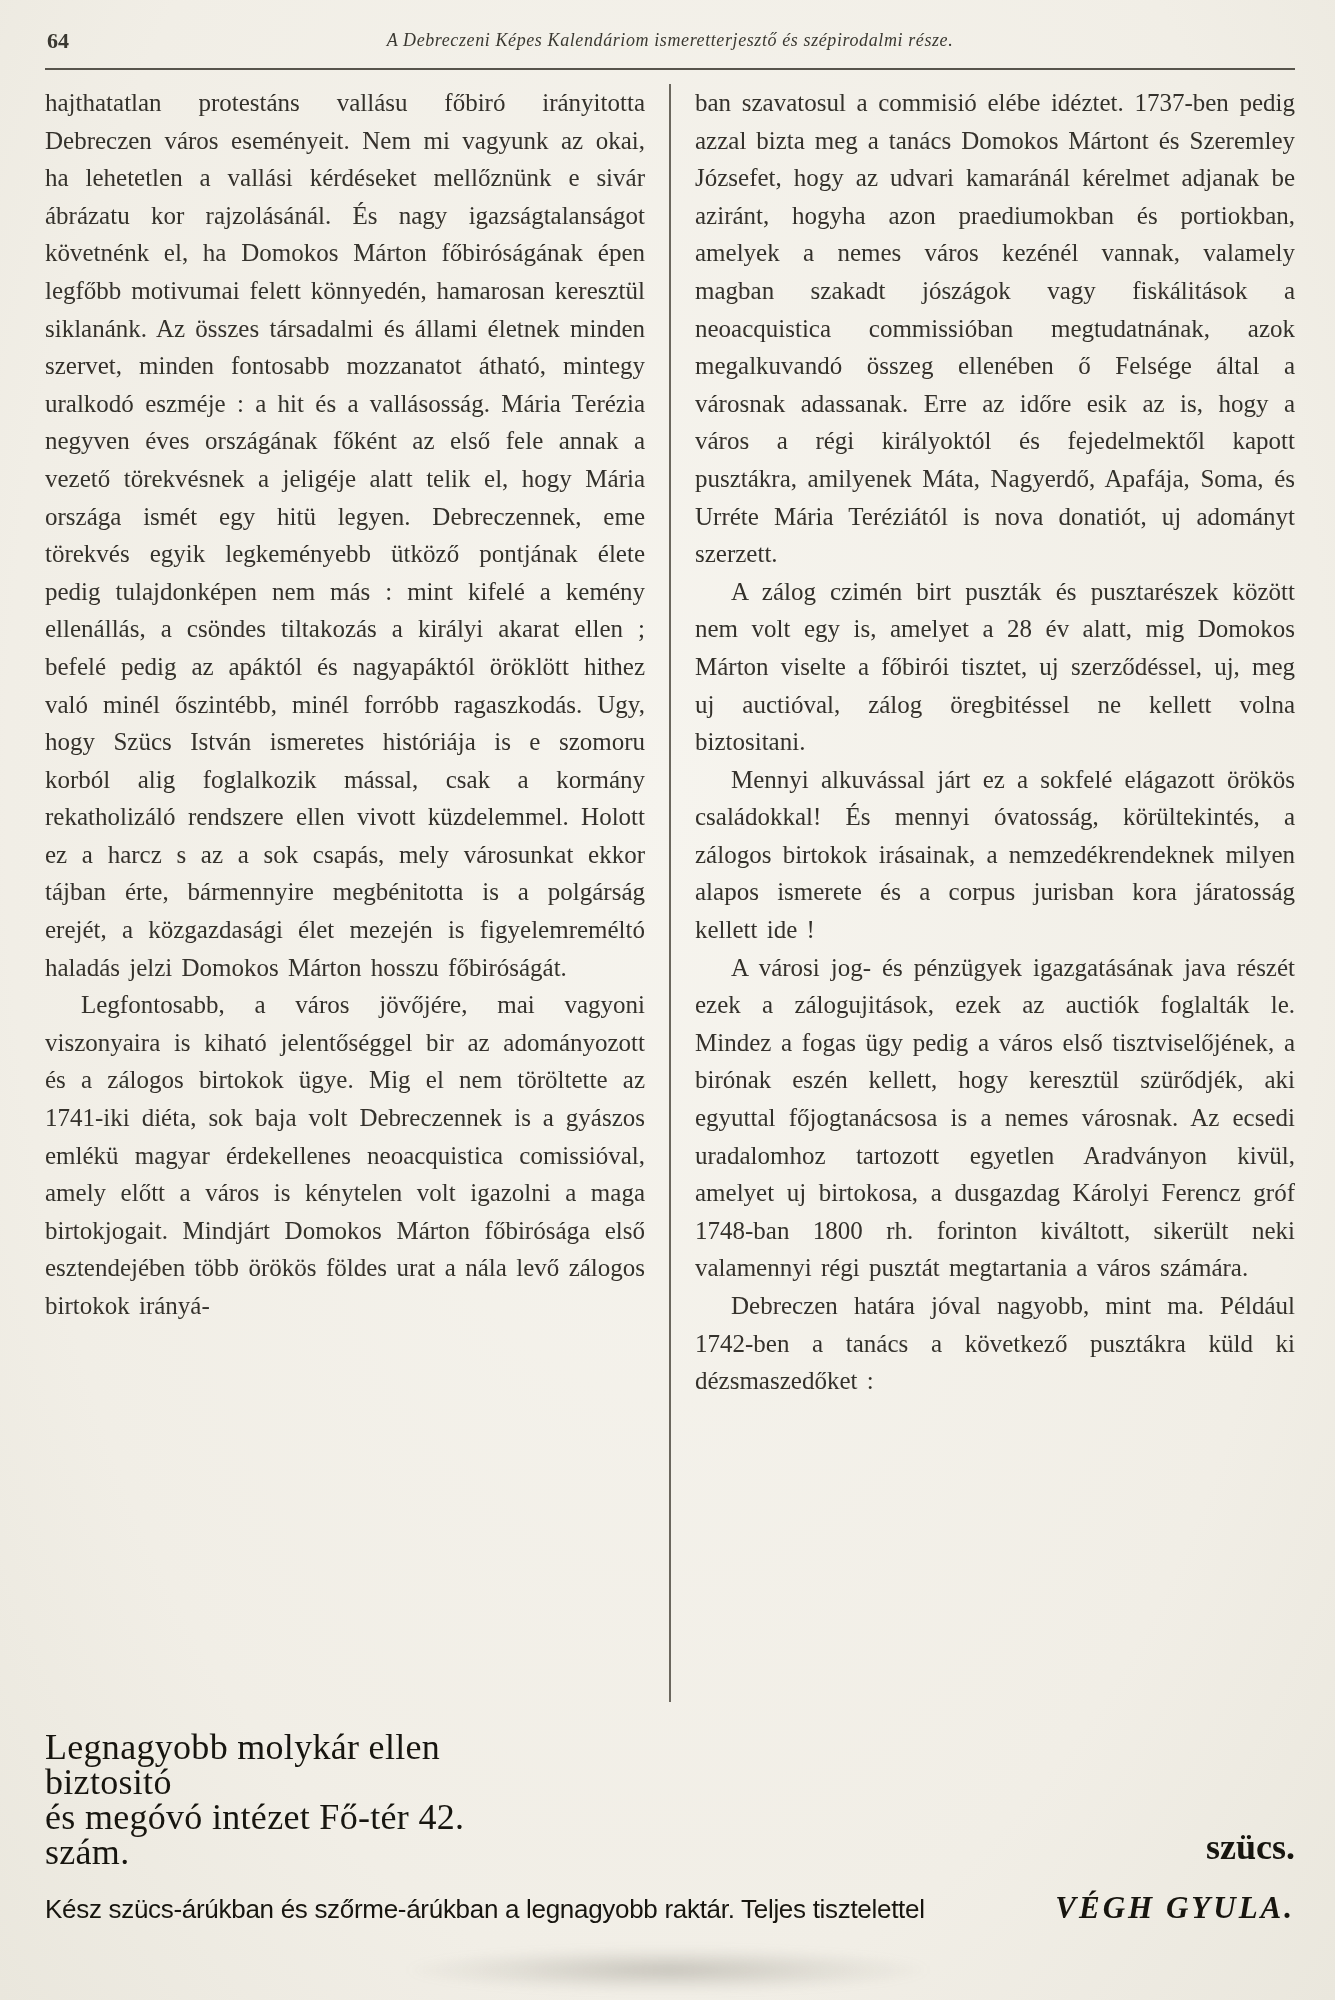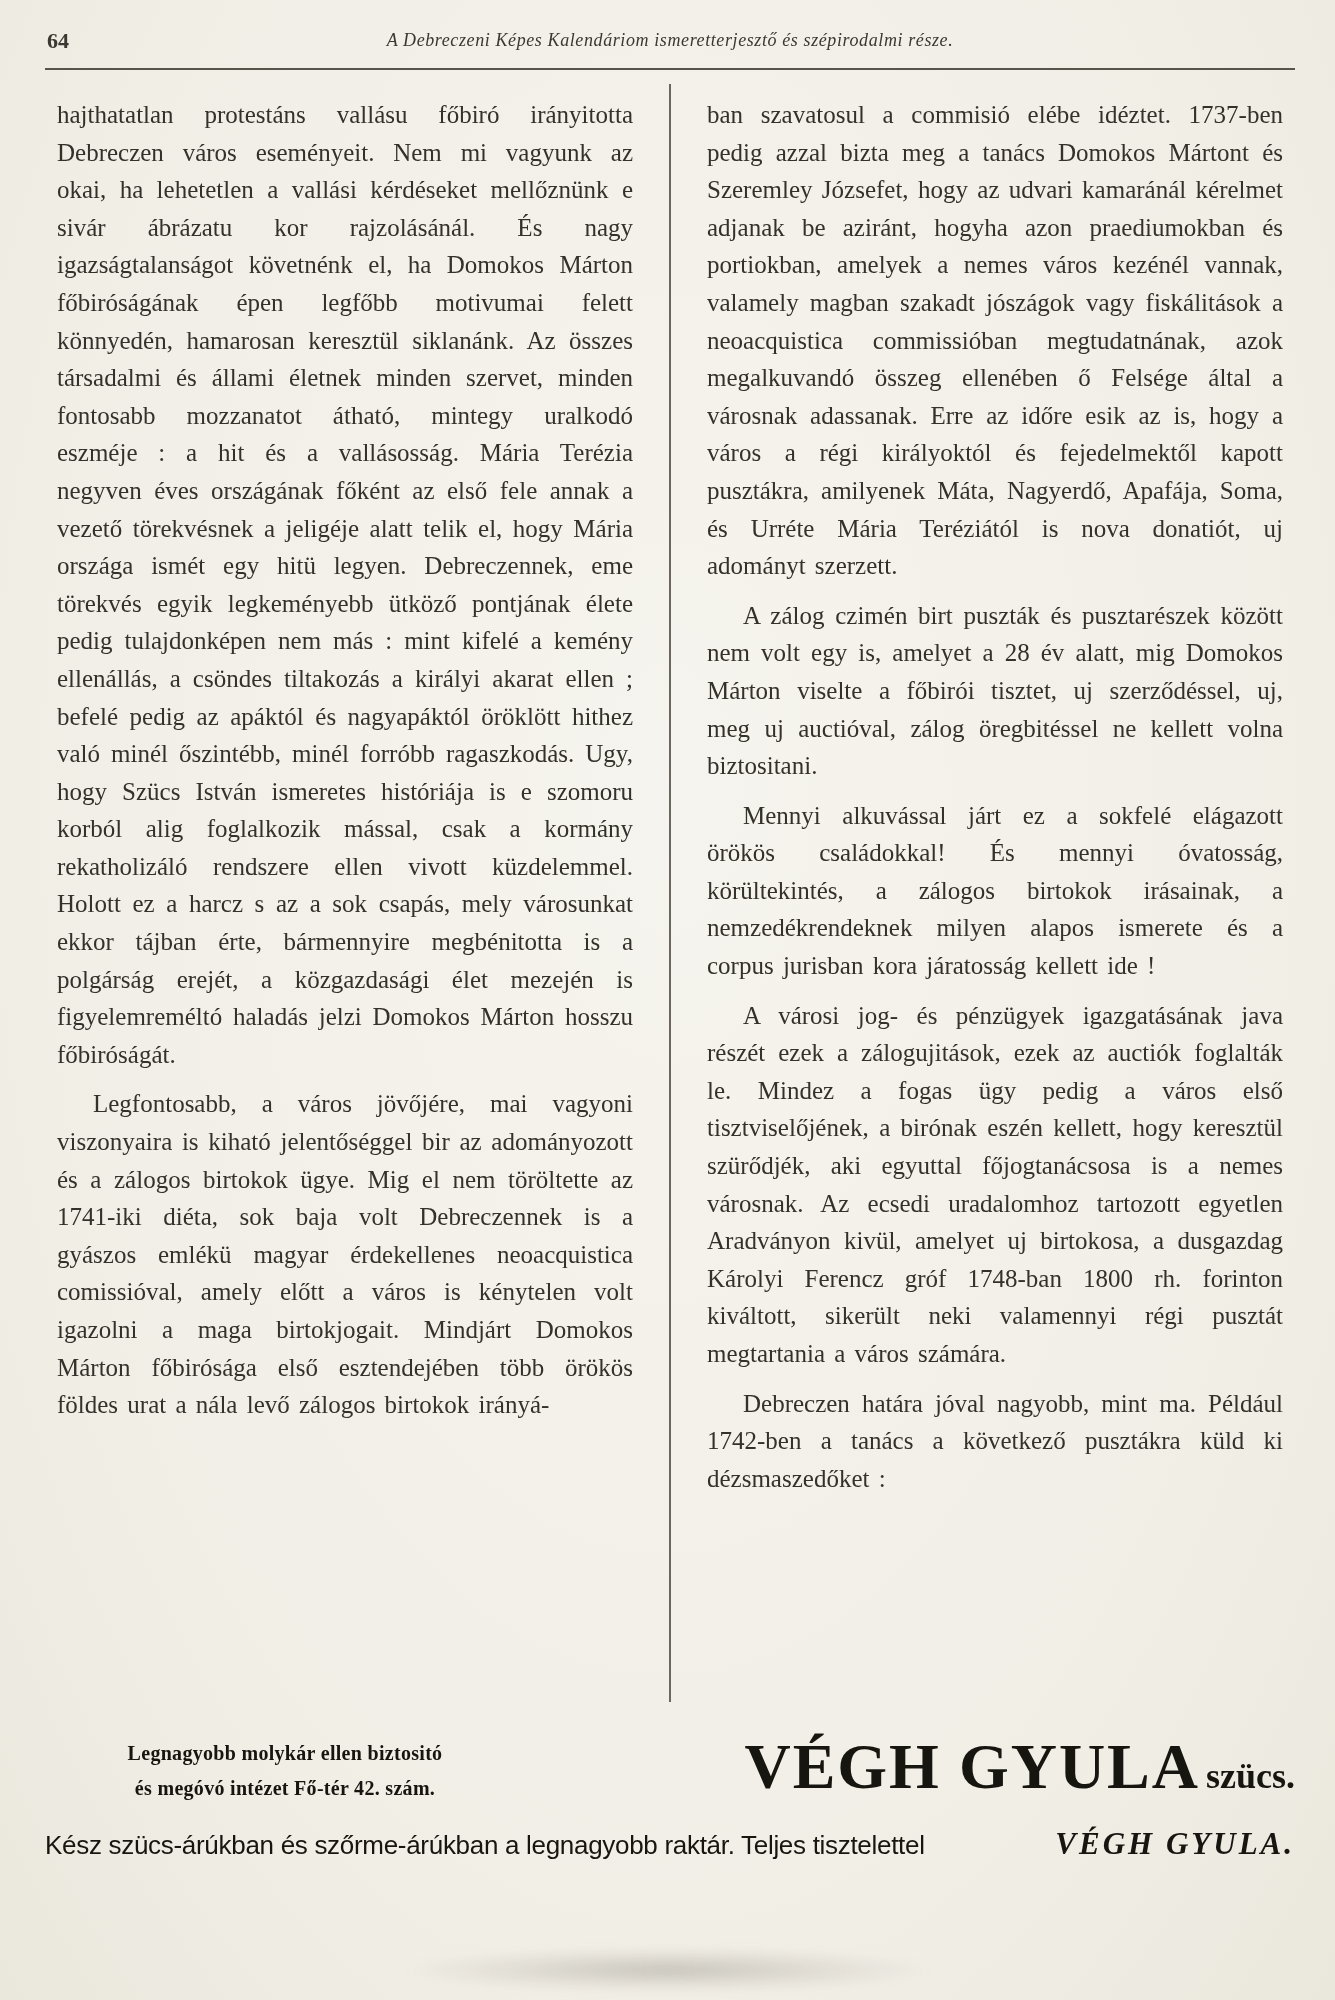--- a/index.html
+++ b/index.html
@@ -62,40 +62,39 @@
     hyphens: auto;
     color: #34312b;
   }
   .col.left  { padding-right: 24px; }
   .col.right { padding-left: 24px; }
   .column-divider {
     width: 2px;
     background: #6b675e;
   }
   .col p {
-    margin: 12px;
+    margin: 0;
     text-indent: 36px;
   }
   .col p.cont { text-indent: 0; }
   
   .ad {
     margin-top: 28px;
     color: #17150f;
   }
   .ad-row1 {
     display: flex;
     align-items: flex-end;
   }
   .ad-tagline {
     width: 480px;
-    font-weight: bold;
-    font-size: 20px;
+    font-weight: normal;
+    font-size: 36px;
     line-height: 35px;
     letter-spacing: 0.3px;
-    text-align: center;
   }
   .ad-brand {
     flex: 1;
     display: flex;
     align-items: baseline;
     justify-content: flex-end;
     white-space: nowrap;
     padding-bottom: 2px;
   }
   .ad-brand-name {
@@ -167,21 +166,20 @@
     </section>
   </main>
 
   <footer class="ad">
     <div class="ad-row1">
       <div class="ad-tagline">
         <span>Legnagyobb molykár ellen biztositó</span><br>
         <span>és megóvó intézet Fő-tér 42. szám.</span>
       </div>
       <div class="ad-brand">
-        <span class="ad-brand-name">VÉGH GYULA</span>
         <span class="ad-brand-suffix">szücs.</span>
       </div>
     </div>
     <div class="ad-row2">
       <span class="ad-footer-text">Kész szücs-árúkban és szőrme-árúkban a legnagyobb raktár. Teljes tisztelettel</span>
       <span class="ad-footer-signature">VÉGH GYULA.</span>
     </div>
   </footer>
 
   <div class="scan-smudge"></div>

